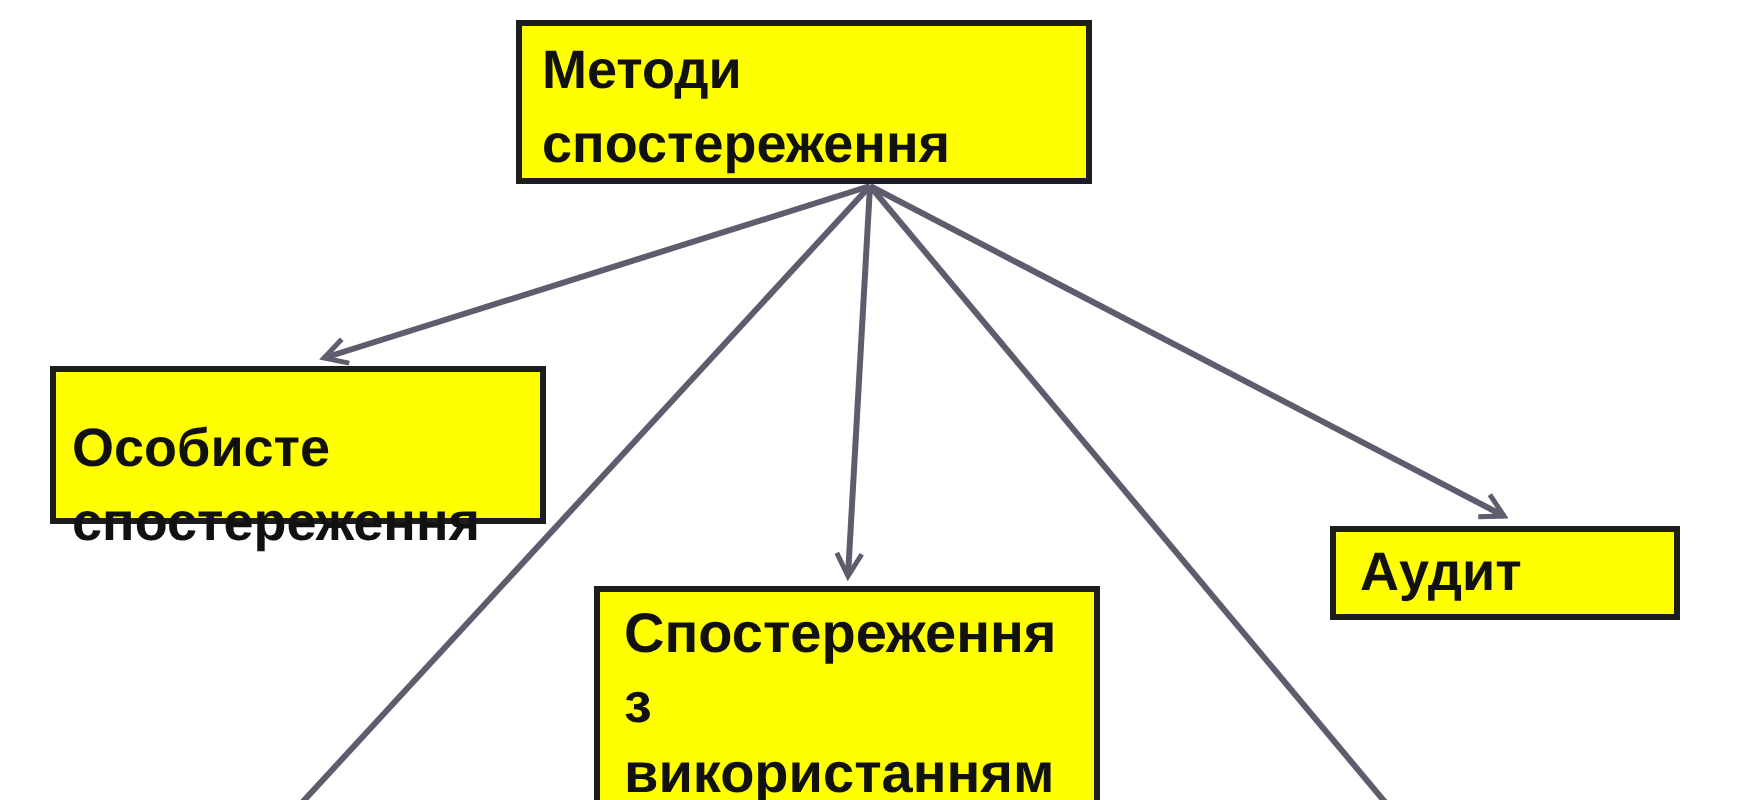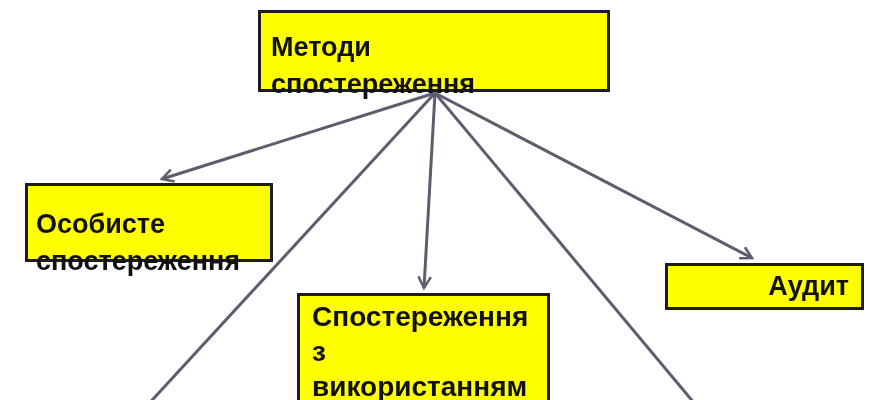--- a/index.html
+++ b/index.html
@@ -38,40 +38,39 @@
     background: var(--color-node_fill, #ffff00);
     border: 3px solid var(--color-node_border, #1d1d1d);
     color: var(--color-text, #111111);
     font-weight: bold;
     font-size: 27px;
     line-height: 37px;
     white-space: nowrap;
   }
   .node-methods {
     left: 258px; top: 10px;
-    width: 352px; height: 82px;
-    padding: 16px 10px;
+    width: 288px; height: 82px;
+    padding: 4px 10px;
   }
   .node-personal {
     left: 25px; top: 183px;
     width: 248px; height: 79px;
     padding: 20px 8px;
   }
   .node-device {
     left: 297px; top: 293px;
     width: 253px; height: 130px;
     padding: 3px 12px;
     font-size: 28px;
     line-height: 35px;
   }
   .node-audit {
     left: 665px; top: 263px;
-    width: 199px; height: 47px;
+    width: 175px; height: 47px;
     padding: 2px 12px;
-    text-align: right;
   }
   .node-line {
     display: block;
   }
 </style>
 </head>
 <body>
 
 <div class="canvas">
 

